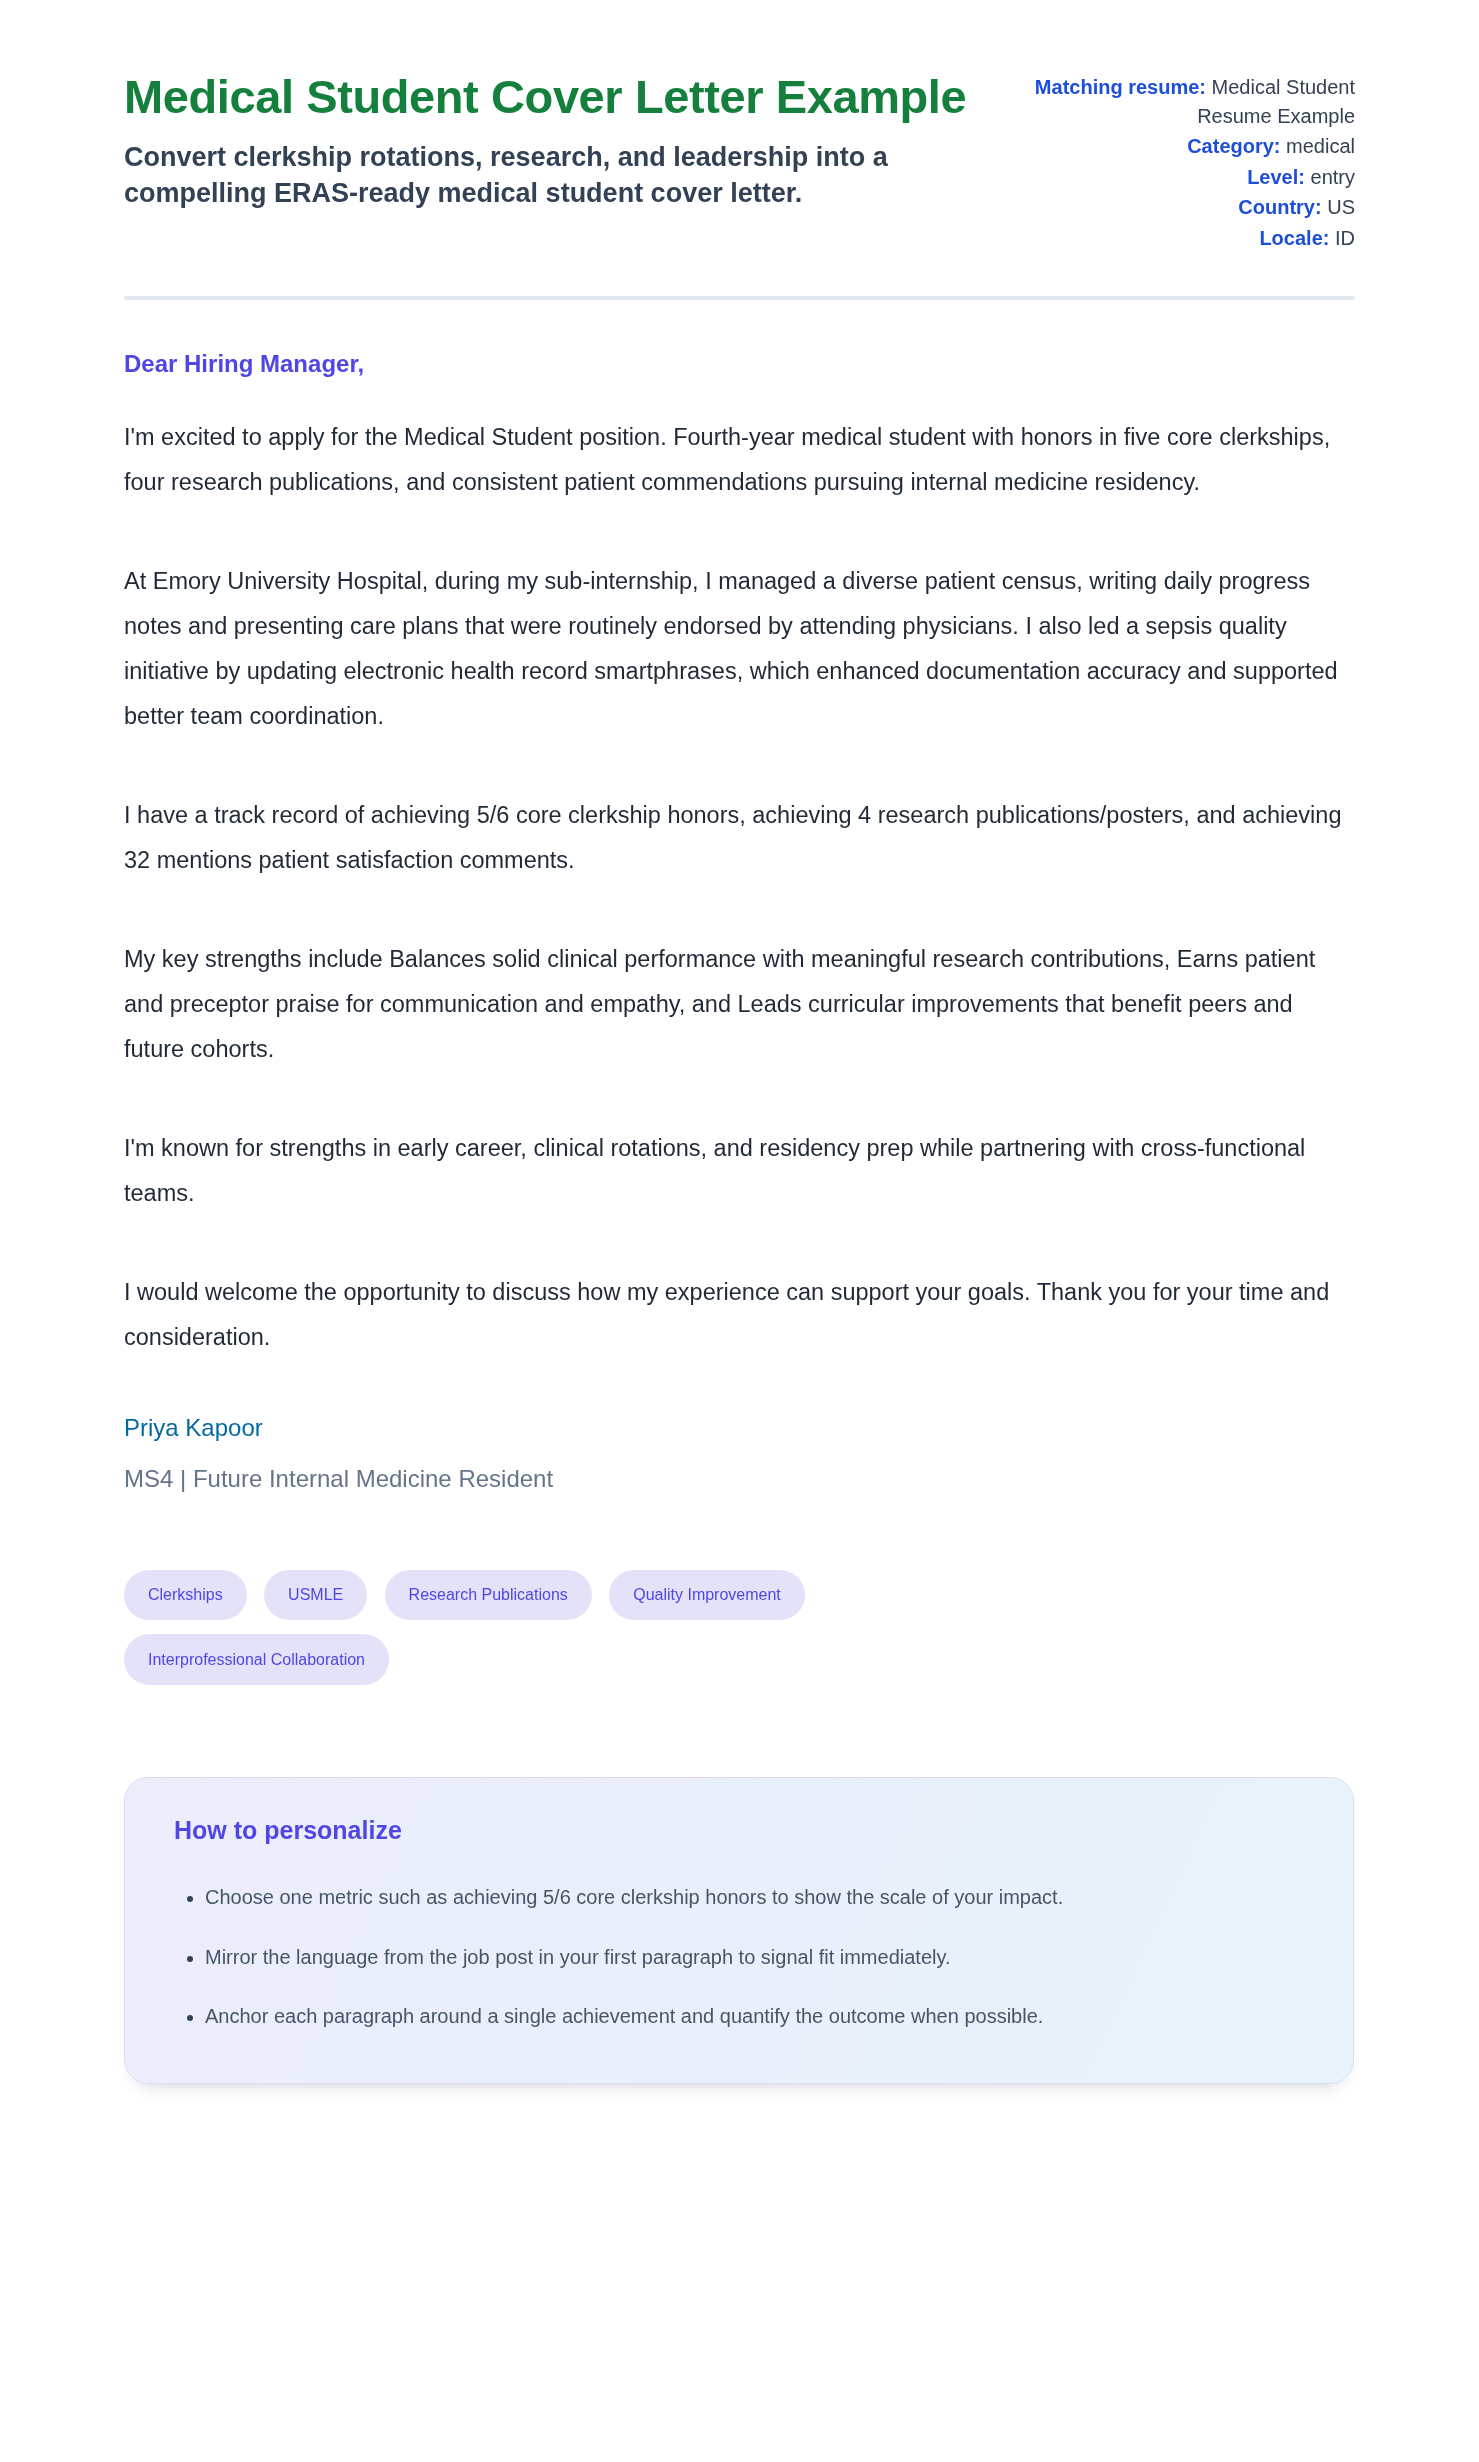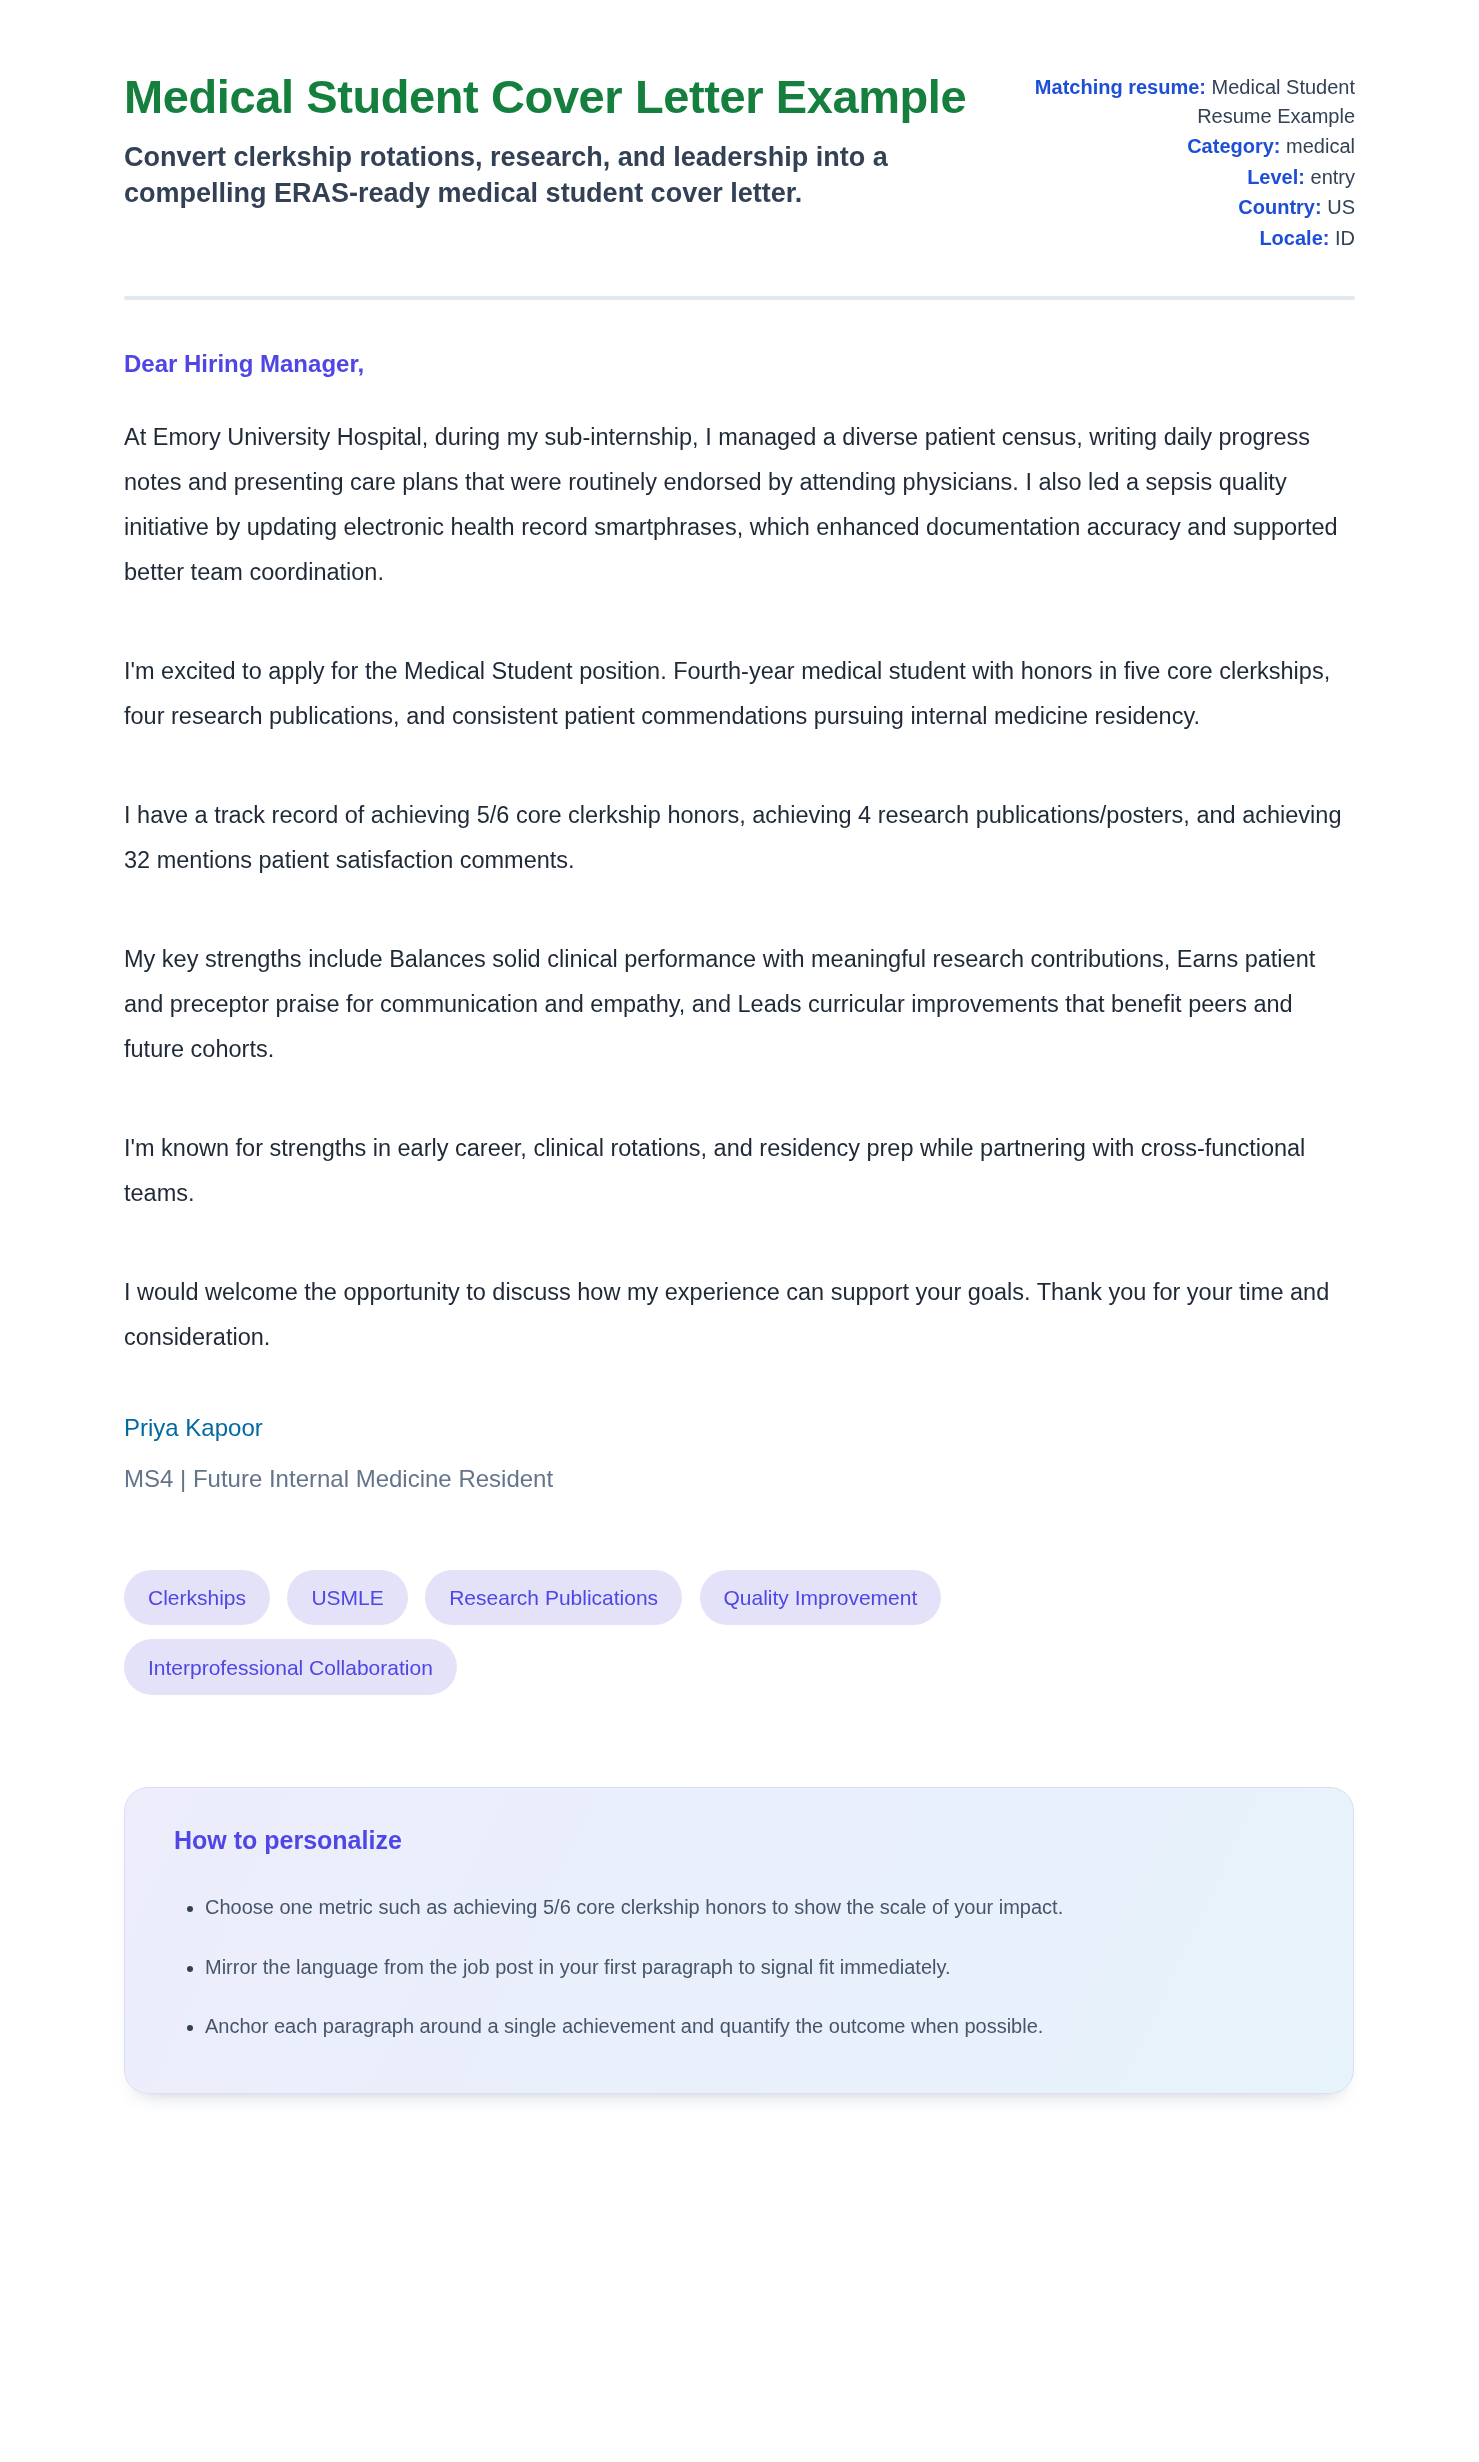--- a/index.html
+++ b/index.html
@@ -84,21 +84,21 @@
     margin-top: 77px;
     display: flex;
     flex-wrap: wrap;
     gap: 14px 17.4px;
     max-width: 870px;
   }
   .tag-pill {
     display: inline-block;
     background: #e4e2f8;
     color: #4f46e5;
-    font-size: 21px;
+    font-size: 16px;
     line-height: 1;
     padding: 17.4px 24px;
     border-radius: 869px;
     white-space: nowrap;
   }
   
   .callout {
     margin-top: 92px;
     width: 1230px;
     border-radius: 24px;
@@ -158,22 +158,22 @@
         <strong>Locale:</strong>
         <span>ID</span>
       </div>
     </div>
   </div>
 
   <hr class="divider">
 
   <div class="letter">
     <p class="greeting">Dear Hiring Manager,</p>
+    <p class="body-par">I'm excited to apply for the Medical Student position. Fourth-year medical student with honors in five core clerkships, four research publications, and consistent patient commendations pursuing internal medicine residency.</p>
     <p class="body-par">At Emory University Hospital, during my sub-internship, I managed a diverse patient census, writing daily progress notes and presenting care plans that were routinely endorsed by attending physicians. I also led a sepsis quality initiative by updating electronic health record smartphrases, which enhanced documentation accuracy and supported better team coordination.</p>
-    <p class="body-par">I'm excited to apply for the Medical Student position. Fourth-year medical student with honors in five core clerkships, four research publications, and consistent patient commendations pursuing internal medicine residency.</p>
     <p class="body-par">I have a track record of achieving 5/6 core clerkship honors, achieving 4 research publications/posters, and achieving 32 mentions patient satisfaction comments.</p>
     <p class="body-par">My key strengths include Balances solid clinical performance with meaningful research contributions, Earns patient and preceptor praise for communication and empathy, and Leads curricular improvements that benefit peers and future cohorts.</p>
     <p class="body-par">I'm known for strengths in early career, clinical rotations, and residency prep while partnering with cross-functional teams.</p>
     <p class="body-par">I would welcome the opportunity to discuss how my experience can support your goals. Thank you for your time and consideration.</p>
 
     <div class="signature">
       <div class="signature-name">Priya Kapoor</div>
       <div class="signature-title">MS4 | Future Internal Medicine Resident</div>
     </div>
   </div>

